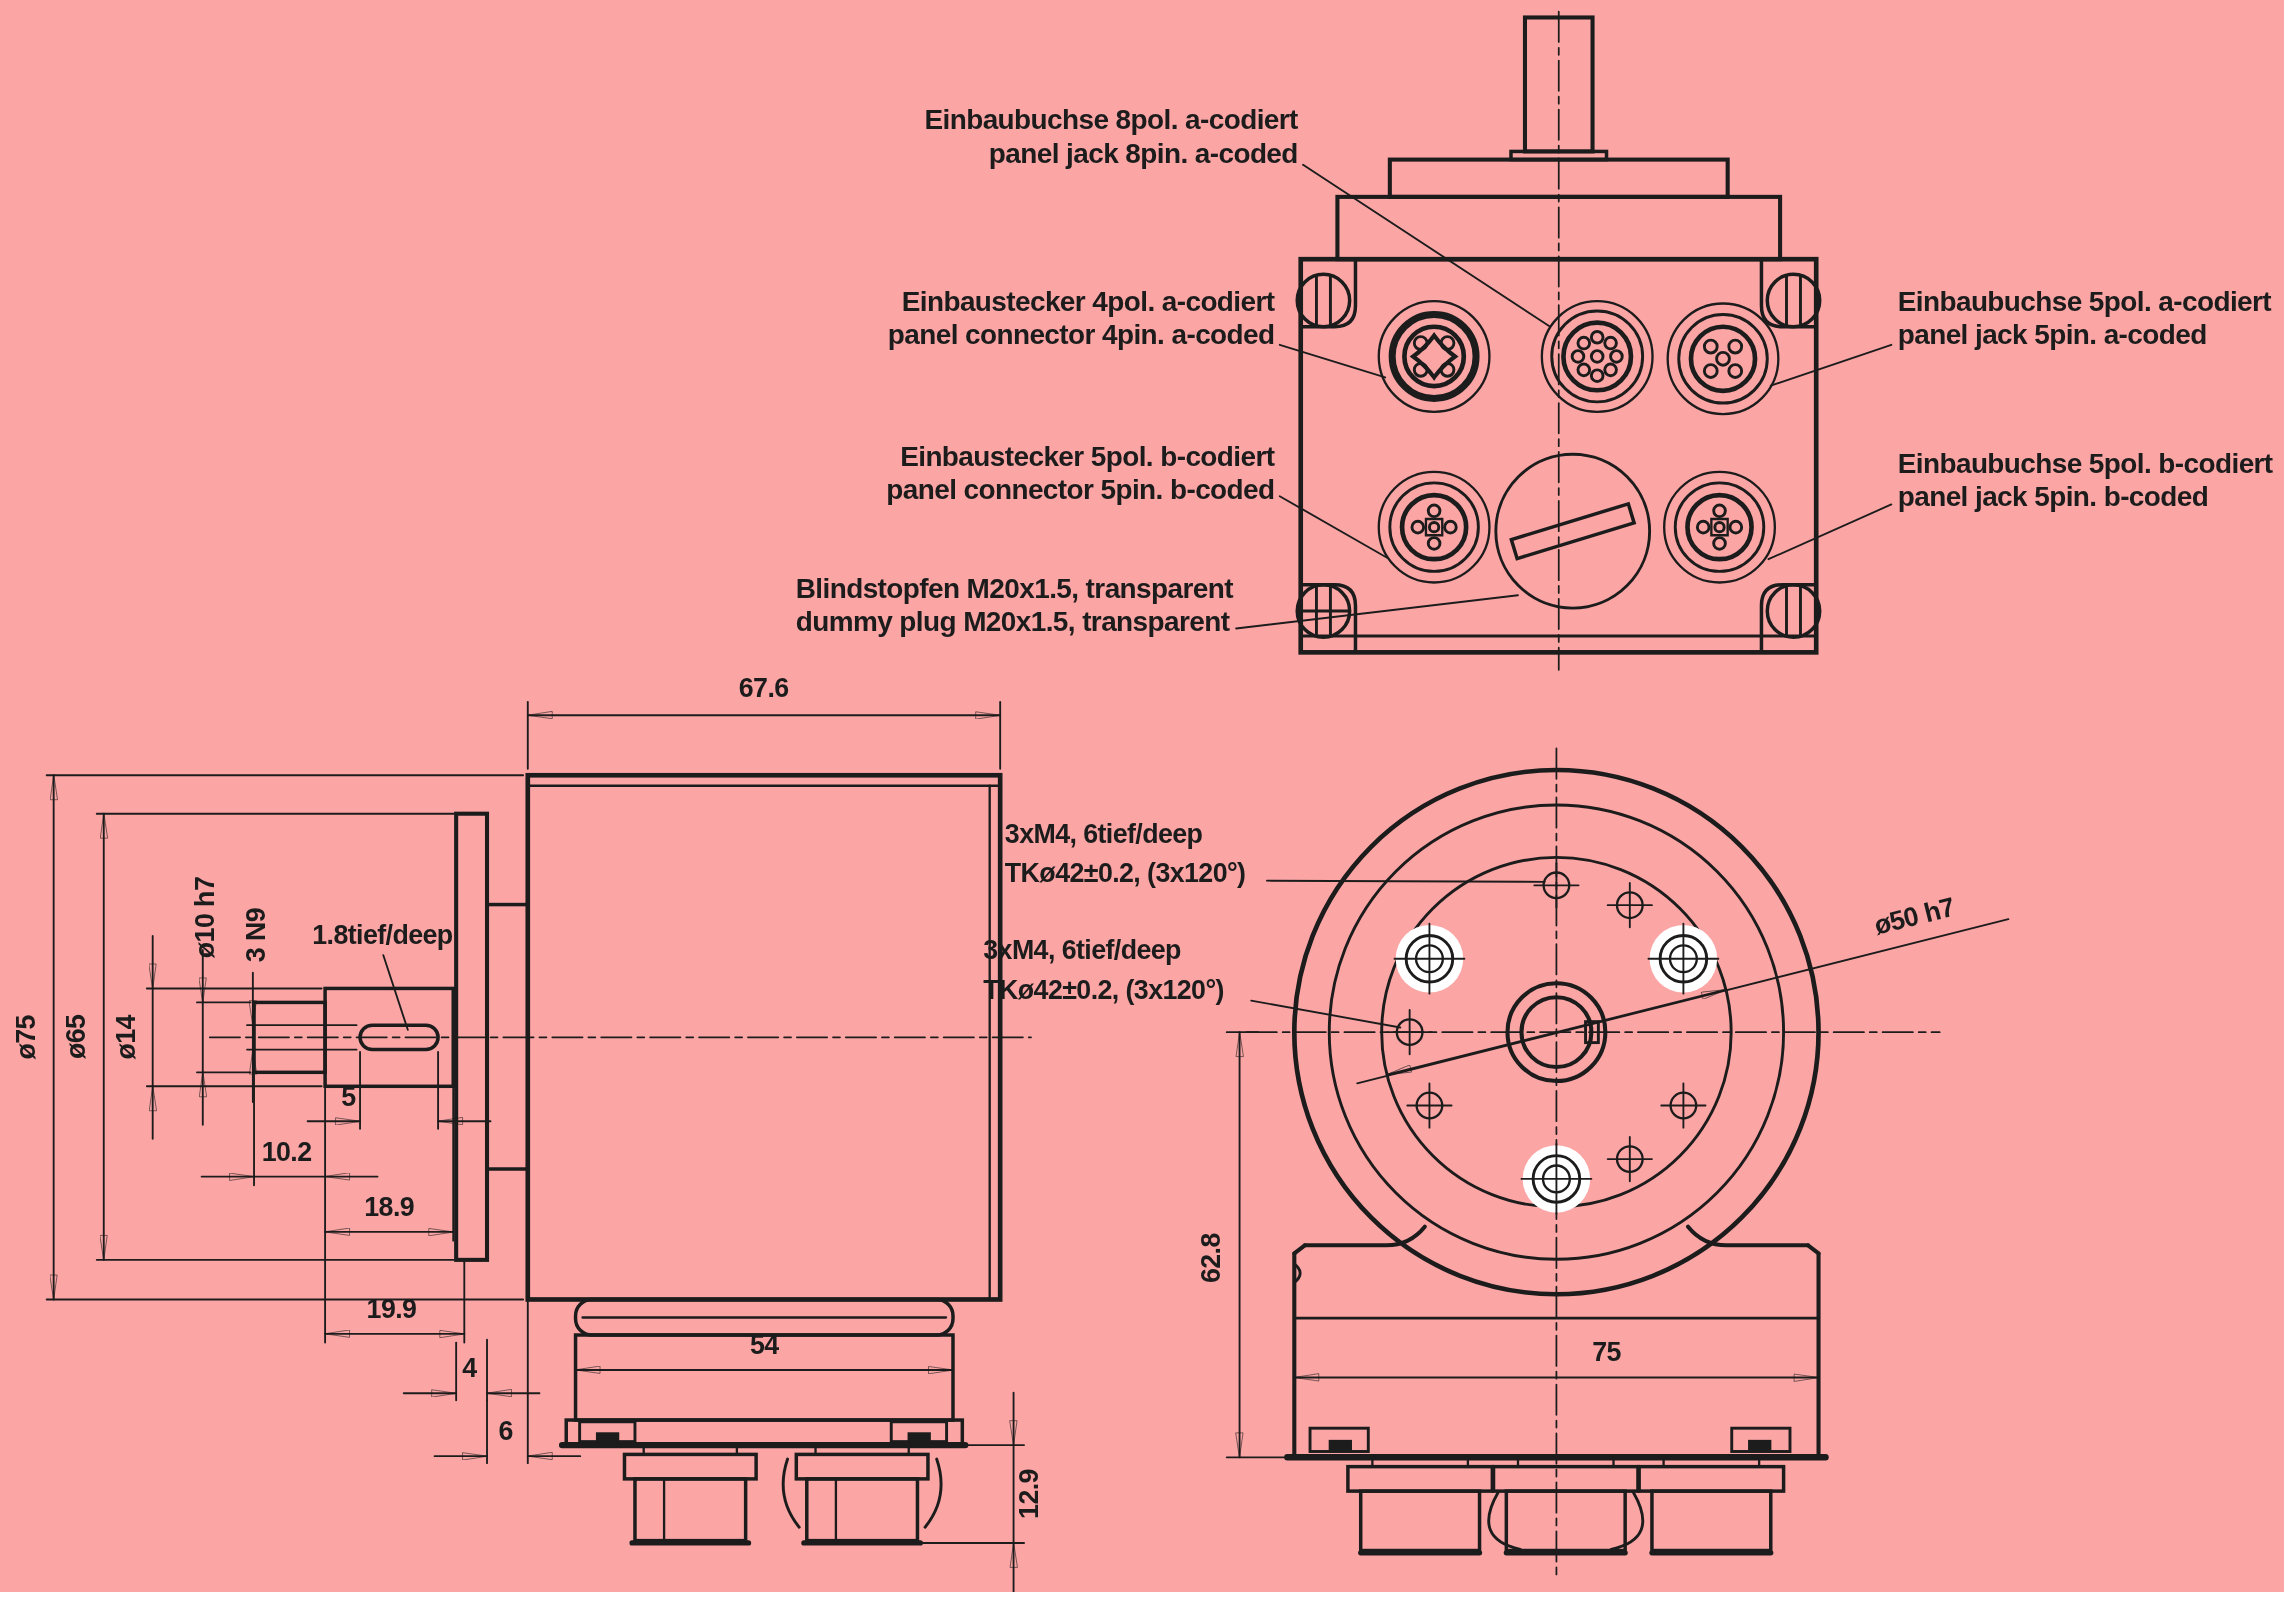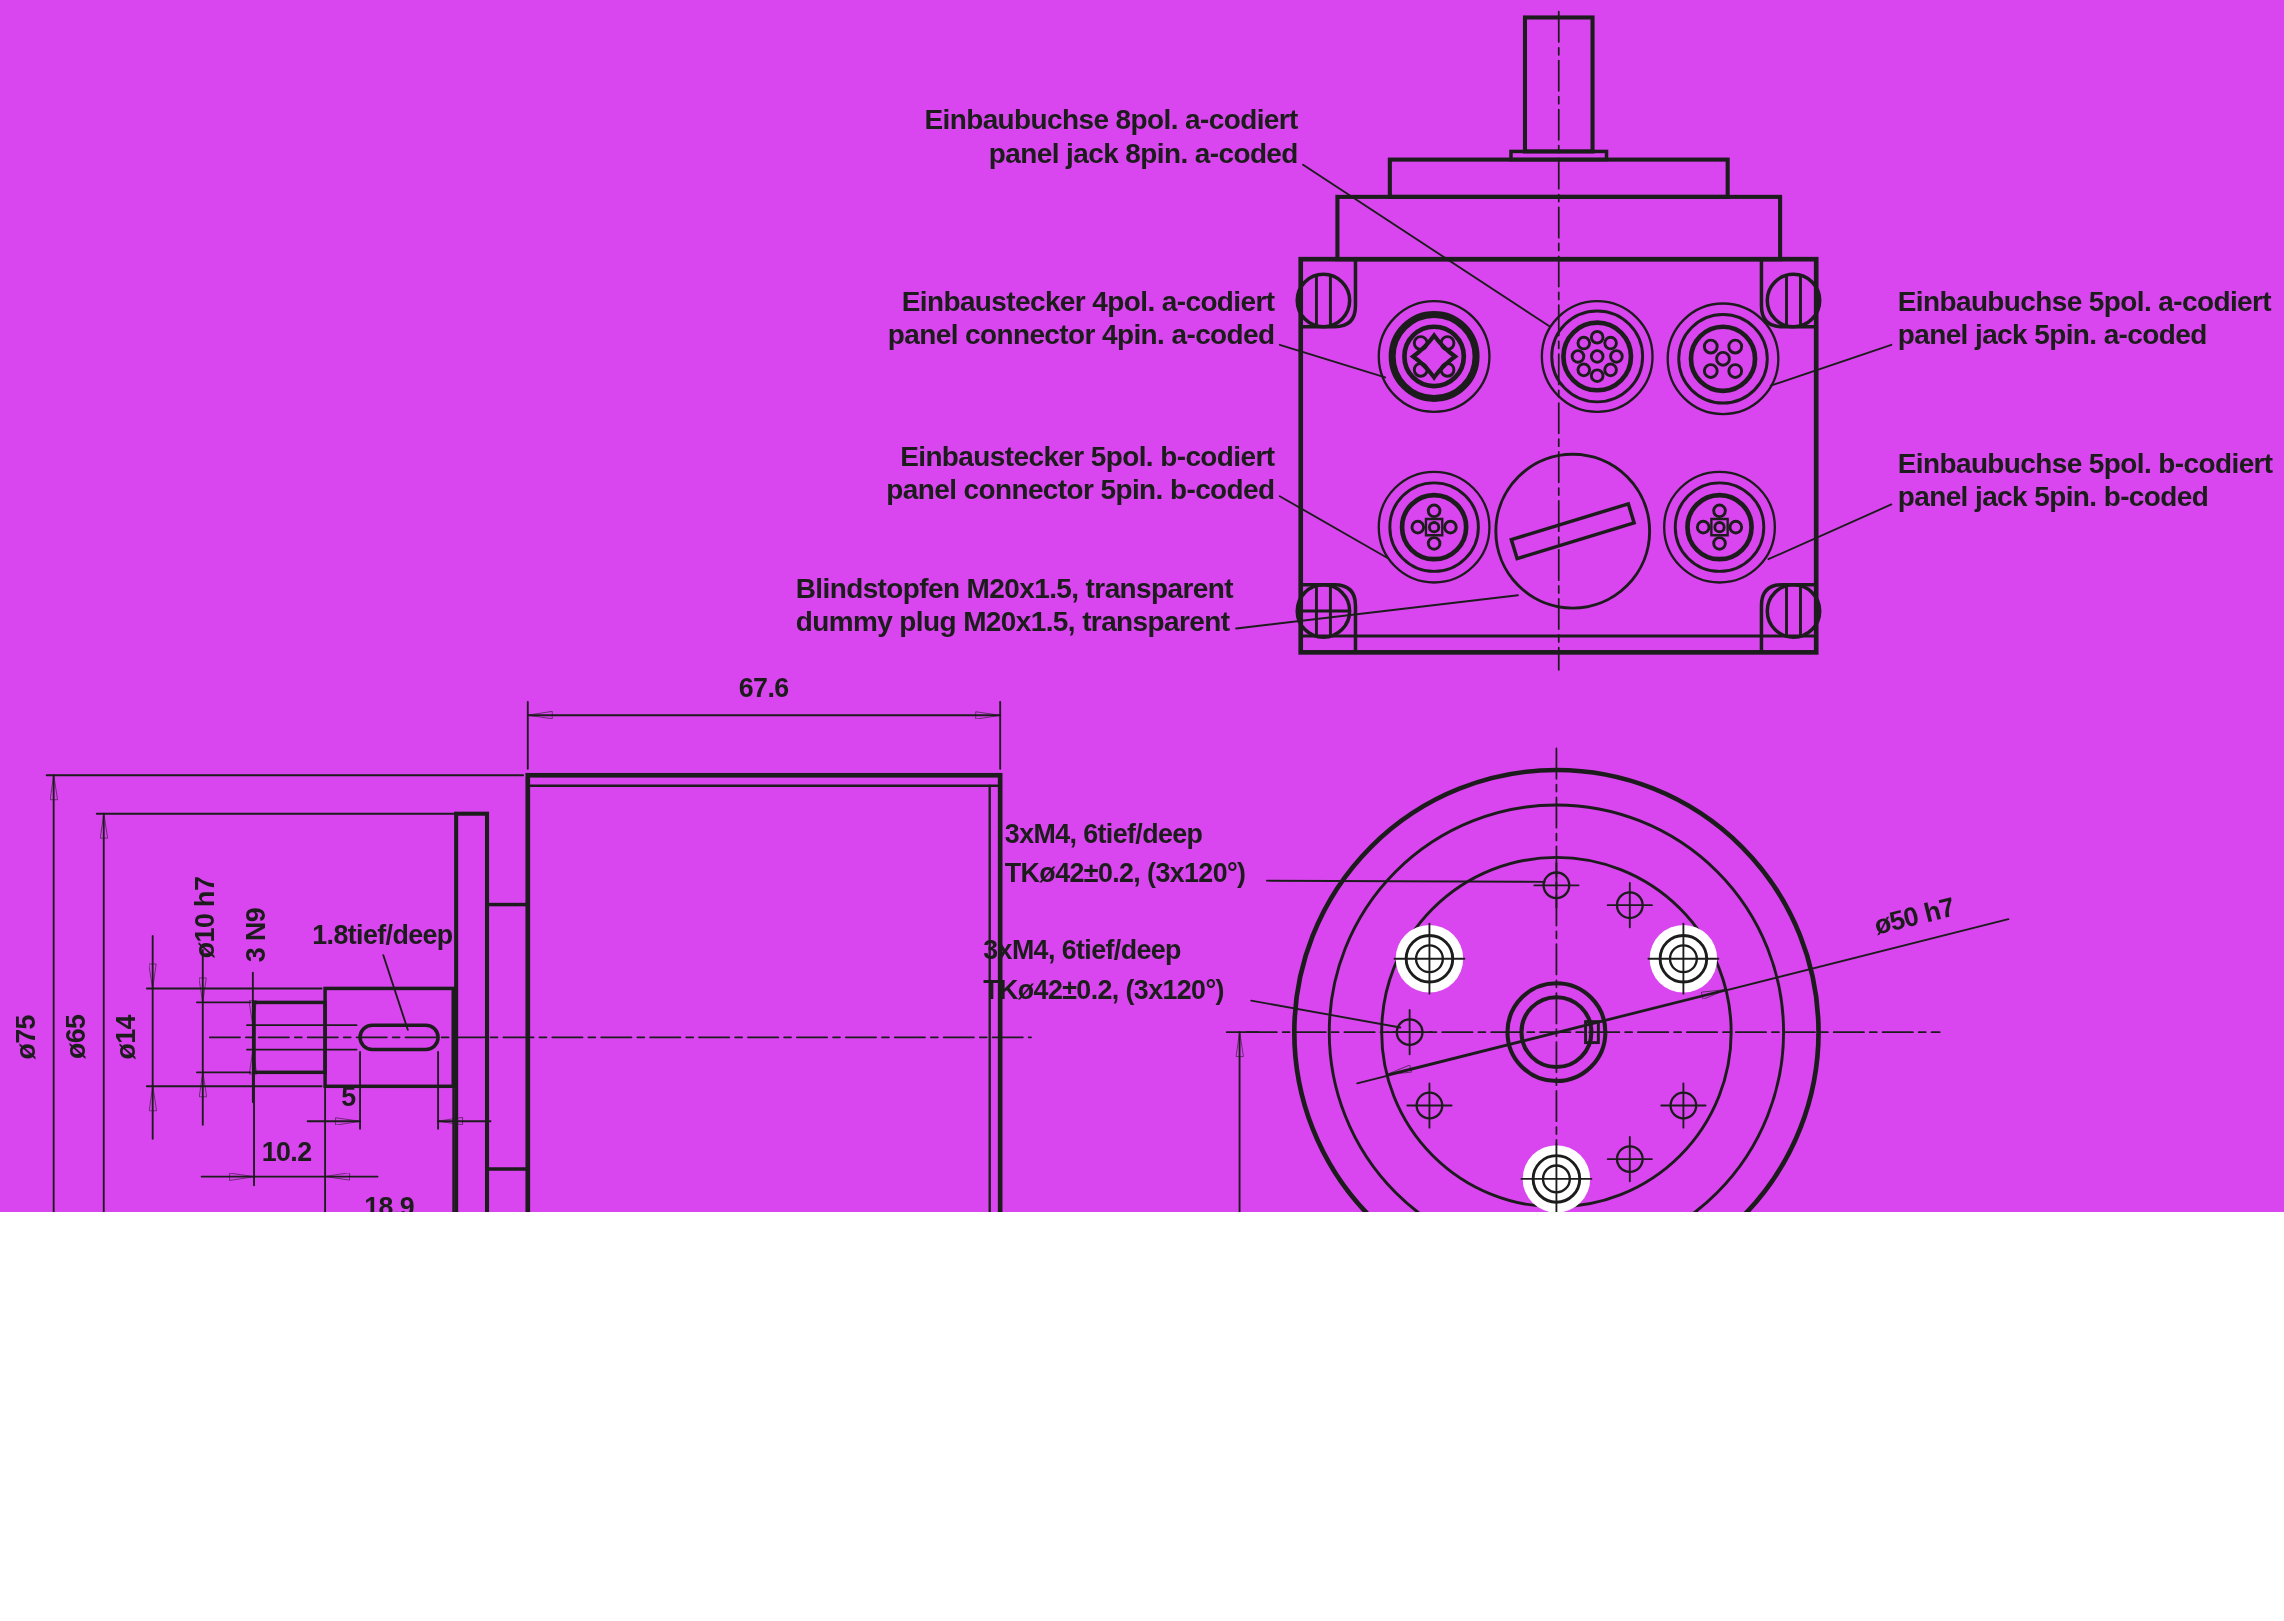--- a/index.html
+++ b/index.html
@@ -1,16 +1,16 @@
 <!DOCTYPE html>
 <html style="font-size:9.3px"><head>
 <meta charset="utf-8">
 <style>
   html,body{margin:0;padding:0;background:#ffffff;}
-  #canvas{position:relative;width:2284px;height:1212px;background:#d946ef;overflow:hidden;}
+  #canvas{position:relative;width:2284px;height:1592px;background:#fca5a5;overflow:hidden;}
   svg{display:block;}
   svg *{stroke:#1c1c1c;fill:none;stroke-linecap:round;}
   .s3{stroke-width:3.2}.s4{stroke-width:4}.s5{stroke-width:5}.s6{stroke-width:6}
   .s7{stroke-width:7}.s8{stroke-width:8}.s9{stroke-width:9}.s11{stroke-width:11}
   .cl{stroke-width:3;stroke-dasharray:52 10 12 10}
   .wf{fill:#ffffff;stroke:none}
   .bk{fill:#1c1c1c;stroke:none}
   text{fill:#1c1c1c;stroke:none !important;font:700 46px "Liberation Sans",sans-serif;letter-spacing:-1px;}
   text.c{font-size:48px}
   .mid{text-anchor:middle}.end{text-anchor:end}

